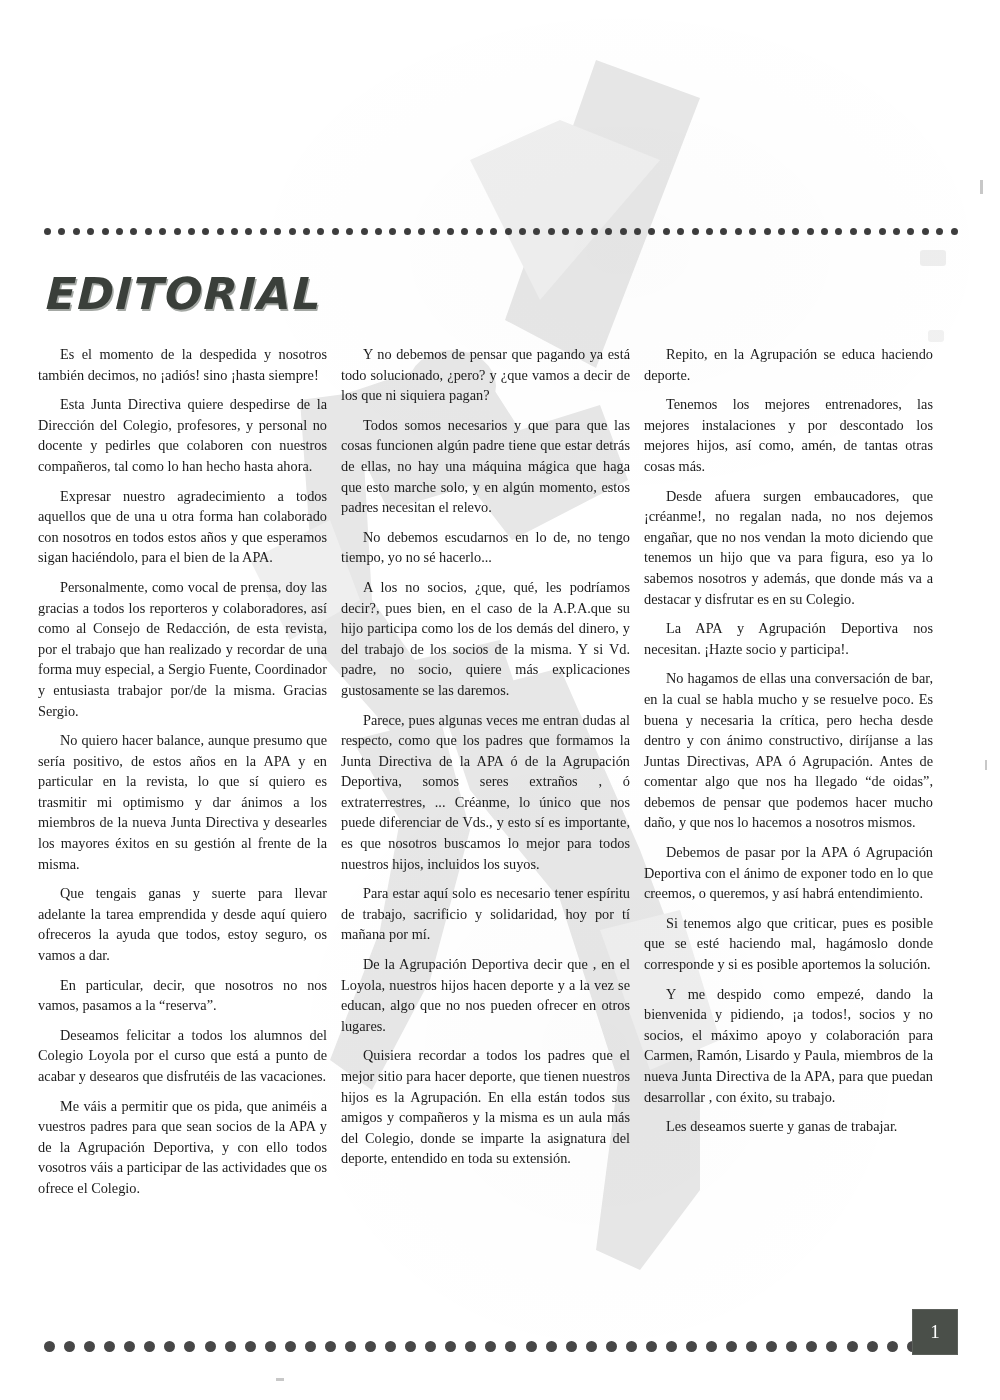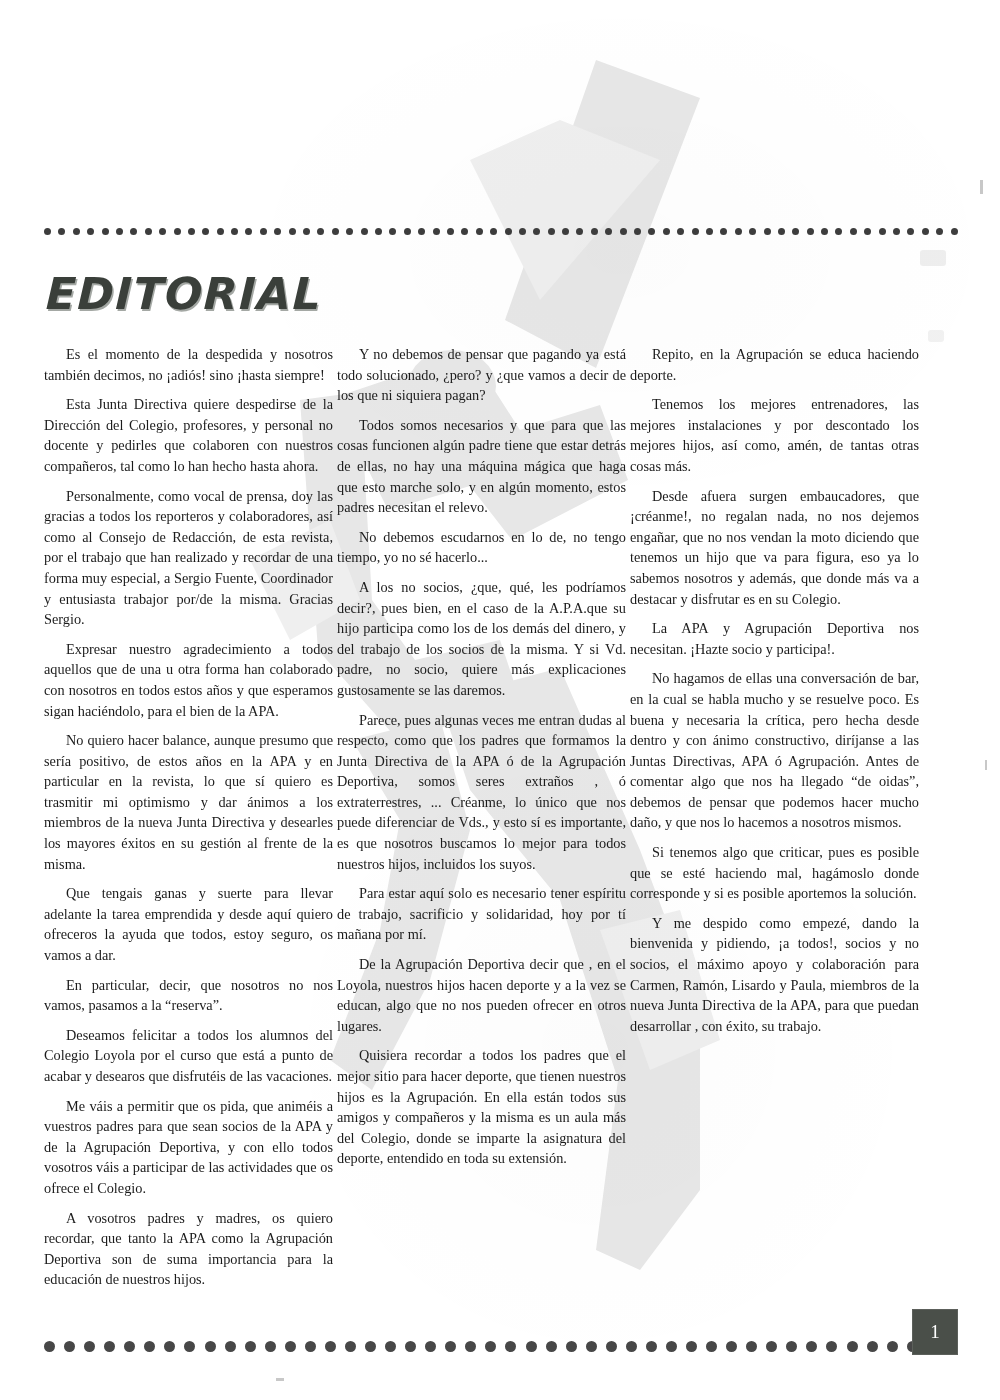--- a/index.html
+++ b/index.html
@@ -78,27 +78,27 @@
     color: #3a3f3a;
     font-style: italic;
     transform: skewX(-2deg);
     text-shadow: 1.5px 1.5px 0 rgba(90,96,90,0.55);
     white-space: nowrap;
   }
 
   
   .columns {
     position: absolute;
-    left: 44px;
+    left: 38px;
     top: 344px;
     width: 912px;
     height: 930px;
     z-index: 3;
     display: flex;
-    gap: 4px;
+    gap: 14px;
   }
   .col {
     width: 289px;
     flex: 0 0 289px;
   }
   .col p {
     margin: 0 0 9px 0;
     text-indent: 22px;
     text-align: justify;
     font-family: "Liberation Serif", serif;
@@ -242,49 +242,50 @@
       <span class="dot"></span>
     </div>
 
   <div class="section-title">EDITORIAL</div>
 
   <div class="columns">
 
     <div class="col">
       <p>Es el momento de la despedida y nosotros también decimos, no ¡adiós! sino ¡hasta siempre!</p>
       <p>Esta Junta Directiva quiere despedirse de la Dirección del Colegio, profesores, y personal no docente y pedirles que  colaboren con nuestros compañeros, tal como lo han hecho hasta ahora.</p>
+      <p>Expresar nuestro agradecimiento a todos aquellos que de una u otra forma han colaborado con nosotros en todos estos años y que esperamos sigan haciéndolo, para el bien de la APA.</p>
       <p>Personalmente, como vocal de prensa, doy las gracias a todos los reporteros y colaboradores,  así como al Consejo de Redacción, de esta revista, por el trabajo que han realizado y recordar de una forma muy especial, a Sergio Fuente, Coordinador y entusiasta trabajor por/de la misma. Gracias Sergio.</p>
-      <p>Expresar nuestro agradecimiento a todos aquellos que de una u otra forma han colaborado con nosotros en todos estos años y que esperamos sigan haciéndolo, para el bien de la APA.</p>
       <p>No quiero hacer balance, aunque presumo que sería positivo, de estos años en la APA y en particular en la revista, lo que sí quiero es trasmitir mi optimismo y dar ánimos a los miembros de la  nueva Junta Directiva y desearles los mayores éxitos en su gestión al frente de la misma.</p>
       <p>Que tengais  ganas y suerte para llevar adelante la tarea  emprendida y desde aquí quiero ofreceros la ayuda que todos, estoy seguro, os vamos a dar.</p>
       <p>En particular, decir,  que nosotros no nos vamos, pasamos a la “reserva”.</p>
       <p>Deseamos felicitar a todos los alumnos del Colegio Loyola por el  curso que está a punto de acabar y desearos que disfrutéis de las vacaciones.</p>
       <p>Me váis a permitir que os pida,  que animéis a vuestros padres para que sean socios de la APA y de la Agrupación Deportiva, y con ello todos vosotros váis a participar  de las actividades  que os ofrece el Colegio.</p>
-      <p>A vosotros padres y madres, os quiero recordar, que tanto la APA como la Agrupación Deportiva son de suma importancia para la educación de nuestros hijos.</p>
     </div>
 
     <div class="col">
       <p>Y no debemos de pensar que pagando ya está todo solucionado, ¿pero? y ¿que  vamos a decir de los que ni siquiera pagan?</p>
       <p>Todos somos necesarios y que para que las cosas funcionen algún padre tiene que estar detrás de ellas, no hay una máquina mágica que haga que esto marche solo, y en algún momento, estos padres necesitan el relevo.</p>
       <p>No debemos escudarnos en lo de, no tengo tiempo, yo no sé hacerlo...</p>
       <p>A los no socios, ¿que, qué,  les podríamos decir?, pues bien, en el caso de la A.P.A.que su hijo participa como los de los demás del dinero,  y del trabajo de los socios de la misma.  Y si Vd. padre, no socio,  quiere más explicaciones gustosamente se las daremos.</p>
       <p>Parece, pues algunas veces me entran dudas al respecto, como que los padres que formamos la Junta Directiva de la APA ó de la Agrupación Deportiva,  somos seres extraños , ó extraterrestres, ... Créanme, lo único que nos puede diferenciar de Vds., y esto sí es importante,  es que nosotros buscamos  lo mejor para todos nuestros hijos, incluidos los suyos.</p>
       <p>Para estar aquí solo es necesario tener espíritu de trabajo, sacrificio y solidaridad, hoy por tí mañana por mí.</p>
       <p>De la Agrupación Deportiva decir que , en el Loyola, nuestros hijos hacen deporte y a la vez se educan, algo que no nos pueden ofrecer en otros lugares.</p>
       <p>Quisiera recordar a todos los padres que el mejor sitio para hacer deporte, que tienen nuestros hijos es la Agrupación. En ella están todos sus amigos y compañeros y la misma es un aula más del Colegio, donde se imparte la asignatura del deporte, entendido en toda su extensión.</p>
     </div>
 
     <div class="col">
       <p>Repito, en la Agrupación se educa haciendo deporte.</p>
       <p>Tenemos los mejores entrenadores, las mejores instalaciones y por descontado los mejores hijos, así como, amén,  de tantas otras cosas más.</p>
       <p>Desde afuera surgen embaucadores, que ¡créanme!, no regalan nada, no nos dejemos engañar, que no nos vendan la moto diciendo que tenemos un hijo que va para figura, eso ya lo sabemos nosotros y además, que donde más va a destacar  y disfrutar es en su Colegio.</p>
       <p>La APA y Agrupación Deportiva nos necesitan. ¡Hazte socio y participa!.</p>
       <p>No hagamos de ellas una conversación de bar, en la cual se habla mucho y se resuelve poco. Es buena y necesaria la crítica, pero hecha desde dentro y con ánimo constructivo, diríjanse a las Juntas Directivas, APA ó Agrupación. Antes de comentar algo que nos ha llegado  “de oidas”, debemos de pensar que podemos hacer mucho daño, y que nos lo hacemos a nosotros mismos.</p>
+      <p>Debemos de pasar por la APA ó Agrupación Deportiva con el ánimo de exponer todo en lo que creemos, o  queremos, y así habrá entendimiento.</p>
       <p>Si tenemos algo que criticar, pues es posible que se esté haciendo mal, hagámoslo donde corresponde y si es posible aportemos la solución.</p>
       <p>Y me despido como empezé, dando la bienvenida y pidiendo, ¡a todos!, socios y no socios, el máximo apoyo y colaboración para Carmen, Ramón, Lisardo y Paula, miembros de la nueva Junta Directiva de la APA, para que puedan desarrollar , con éxito,  su trabajo.</p>
+      <p>Les deseamos suerte y ganas de trabajar.</p>
     </div>
 
   </div>
 
   <div class="dot-rule dot-rule-bottom">
       <span class="dot"></span>
       <span class="dot"></span>
       <span class="dot"></span>
       <span class="dot"></span>
       <span class="dot"></span>

